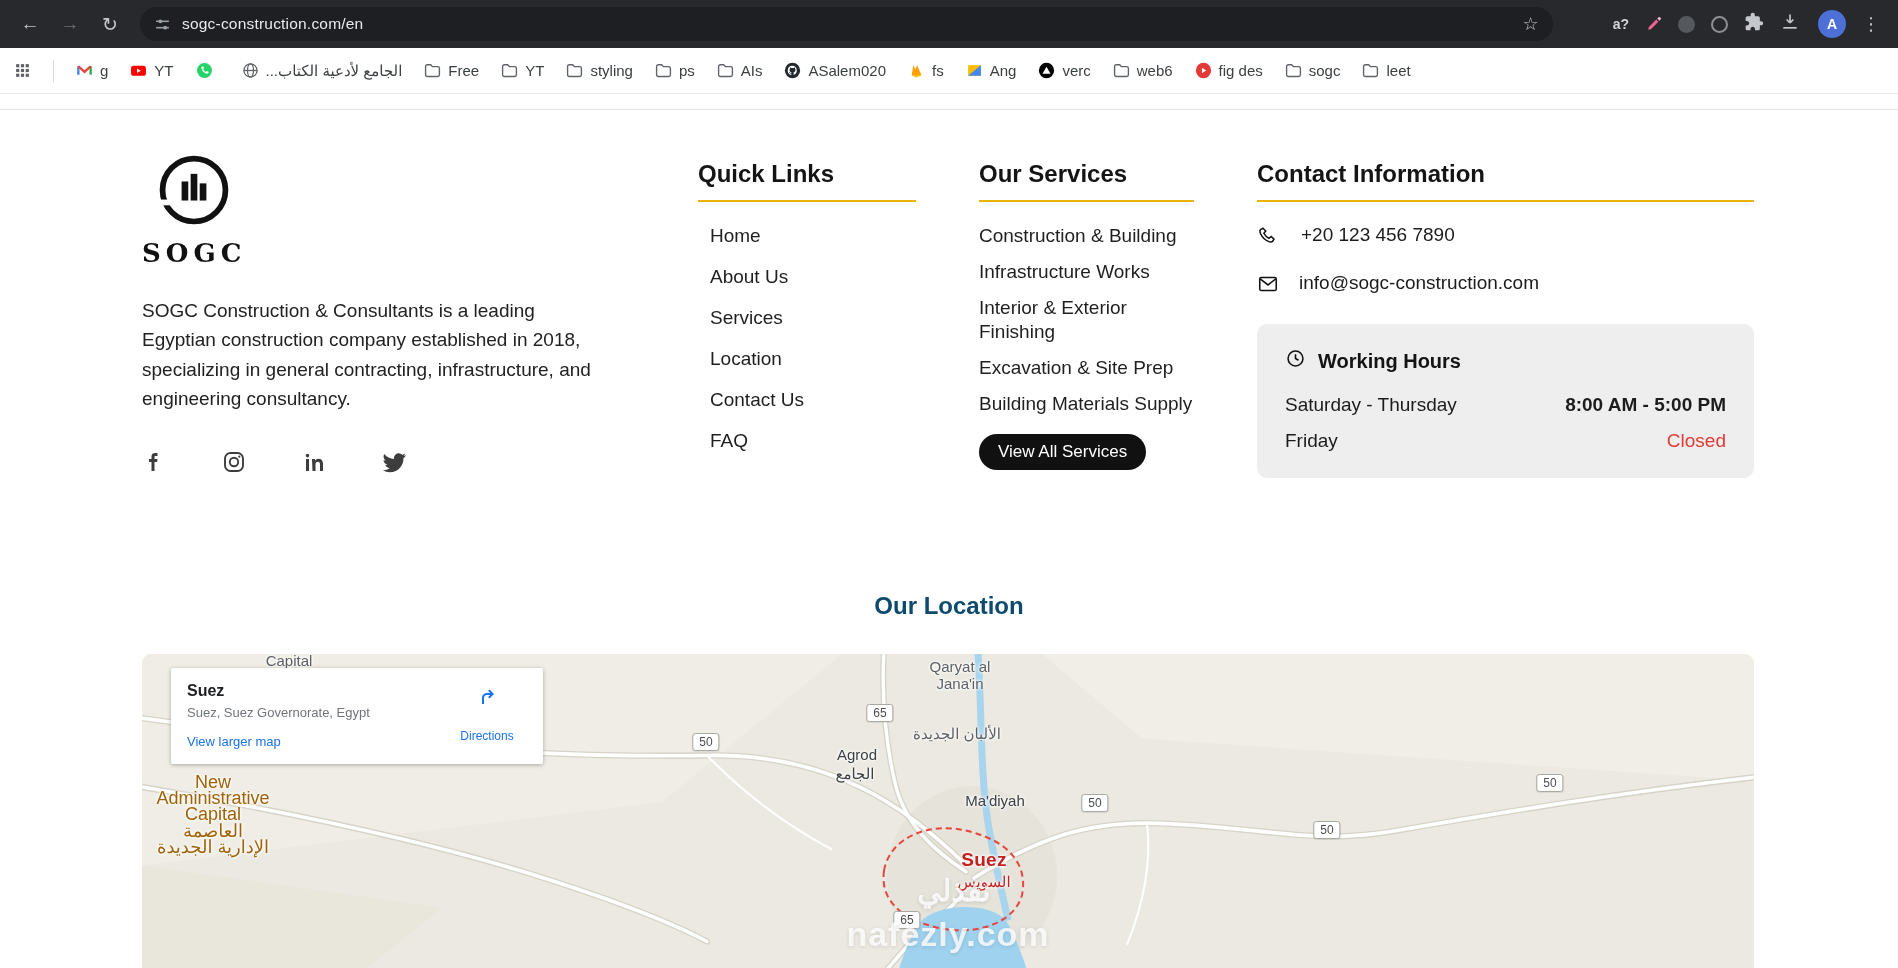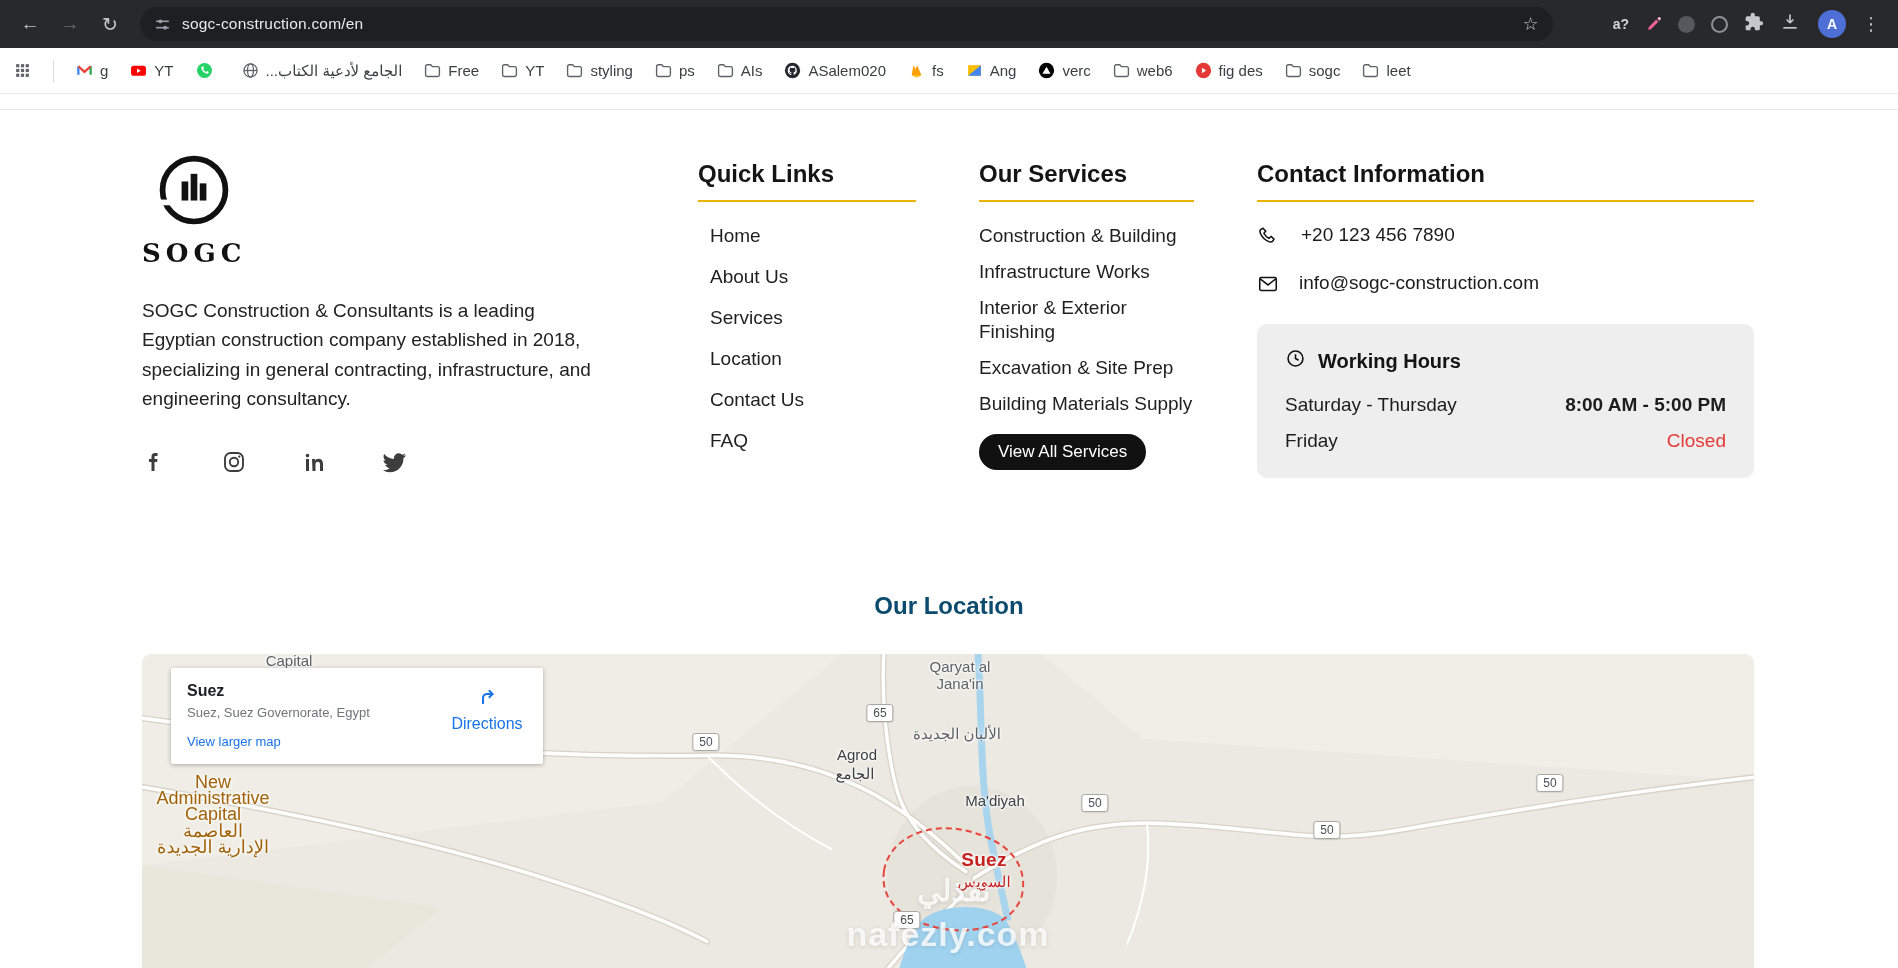--- a/index.html
+++ b/index.html
@@ -81,21 +81,21 @@
   .wm.ar { font-size:30px; }
   .wm.en { font-size:34px; letter-spacing:1px; }
 
   .map-card { position:absolute; left:29px; top:14px; width:372px; background:#fff; border-radius:2px;
               box-shadow:0 1px 4px rgba(0,0,0,.3); display:flex; padding:14px 12px 14px 16px; }
   .mc-left { flex:1; min-width:0; }
   .mc-title { font-size:16px; font-weight:700; color:#202124; }
   .mc-sub { font-size:13px; color:#70757a; margin-top:5px; }
   .mc-link { font-size:13px; color:#1a73e8; margin-top:14px; cursor:pointer; display:inline-block; }
   .mc-dir { width:88px; text-align:center; padding-top:2px; cursor:pointer; }
-  .mc-dir .dl { font-size:16px; color:#1a73e8; margin-top:3px; }
+  .mc-dir .dl { font-size:12px; color:#1a73e8; margin-top:17px; }
 
   .status { position:absolute; left:0; bottom:0; background:#202124; color:#dedede; font-size:13.5px;
             padding:5px 11px; border-top-right-radius:4px; border:1px solid #3a3a3a; border-left:none; border-bottom:none; }
 </style>
 </head>
 <body>
 
 <div class="screen">
 
   <div class="toolbar">

